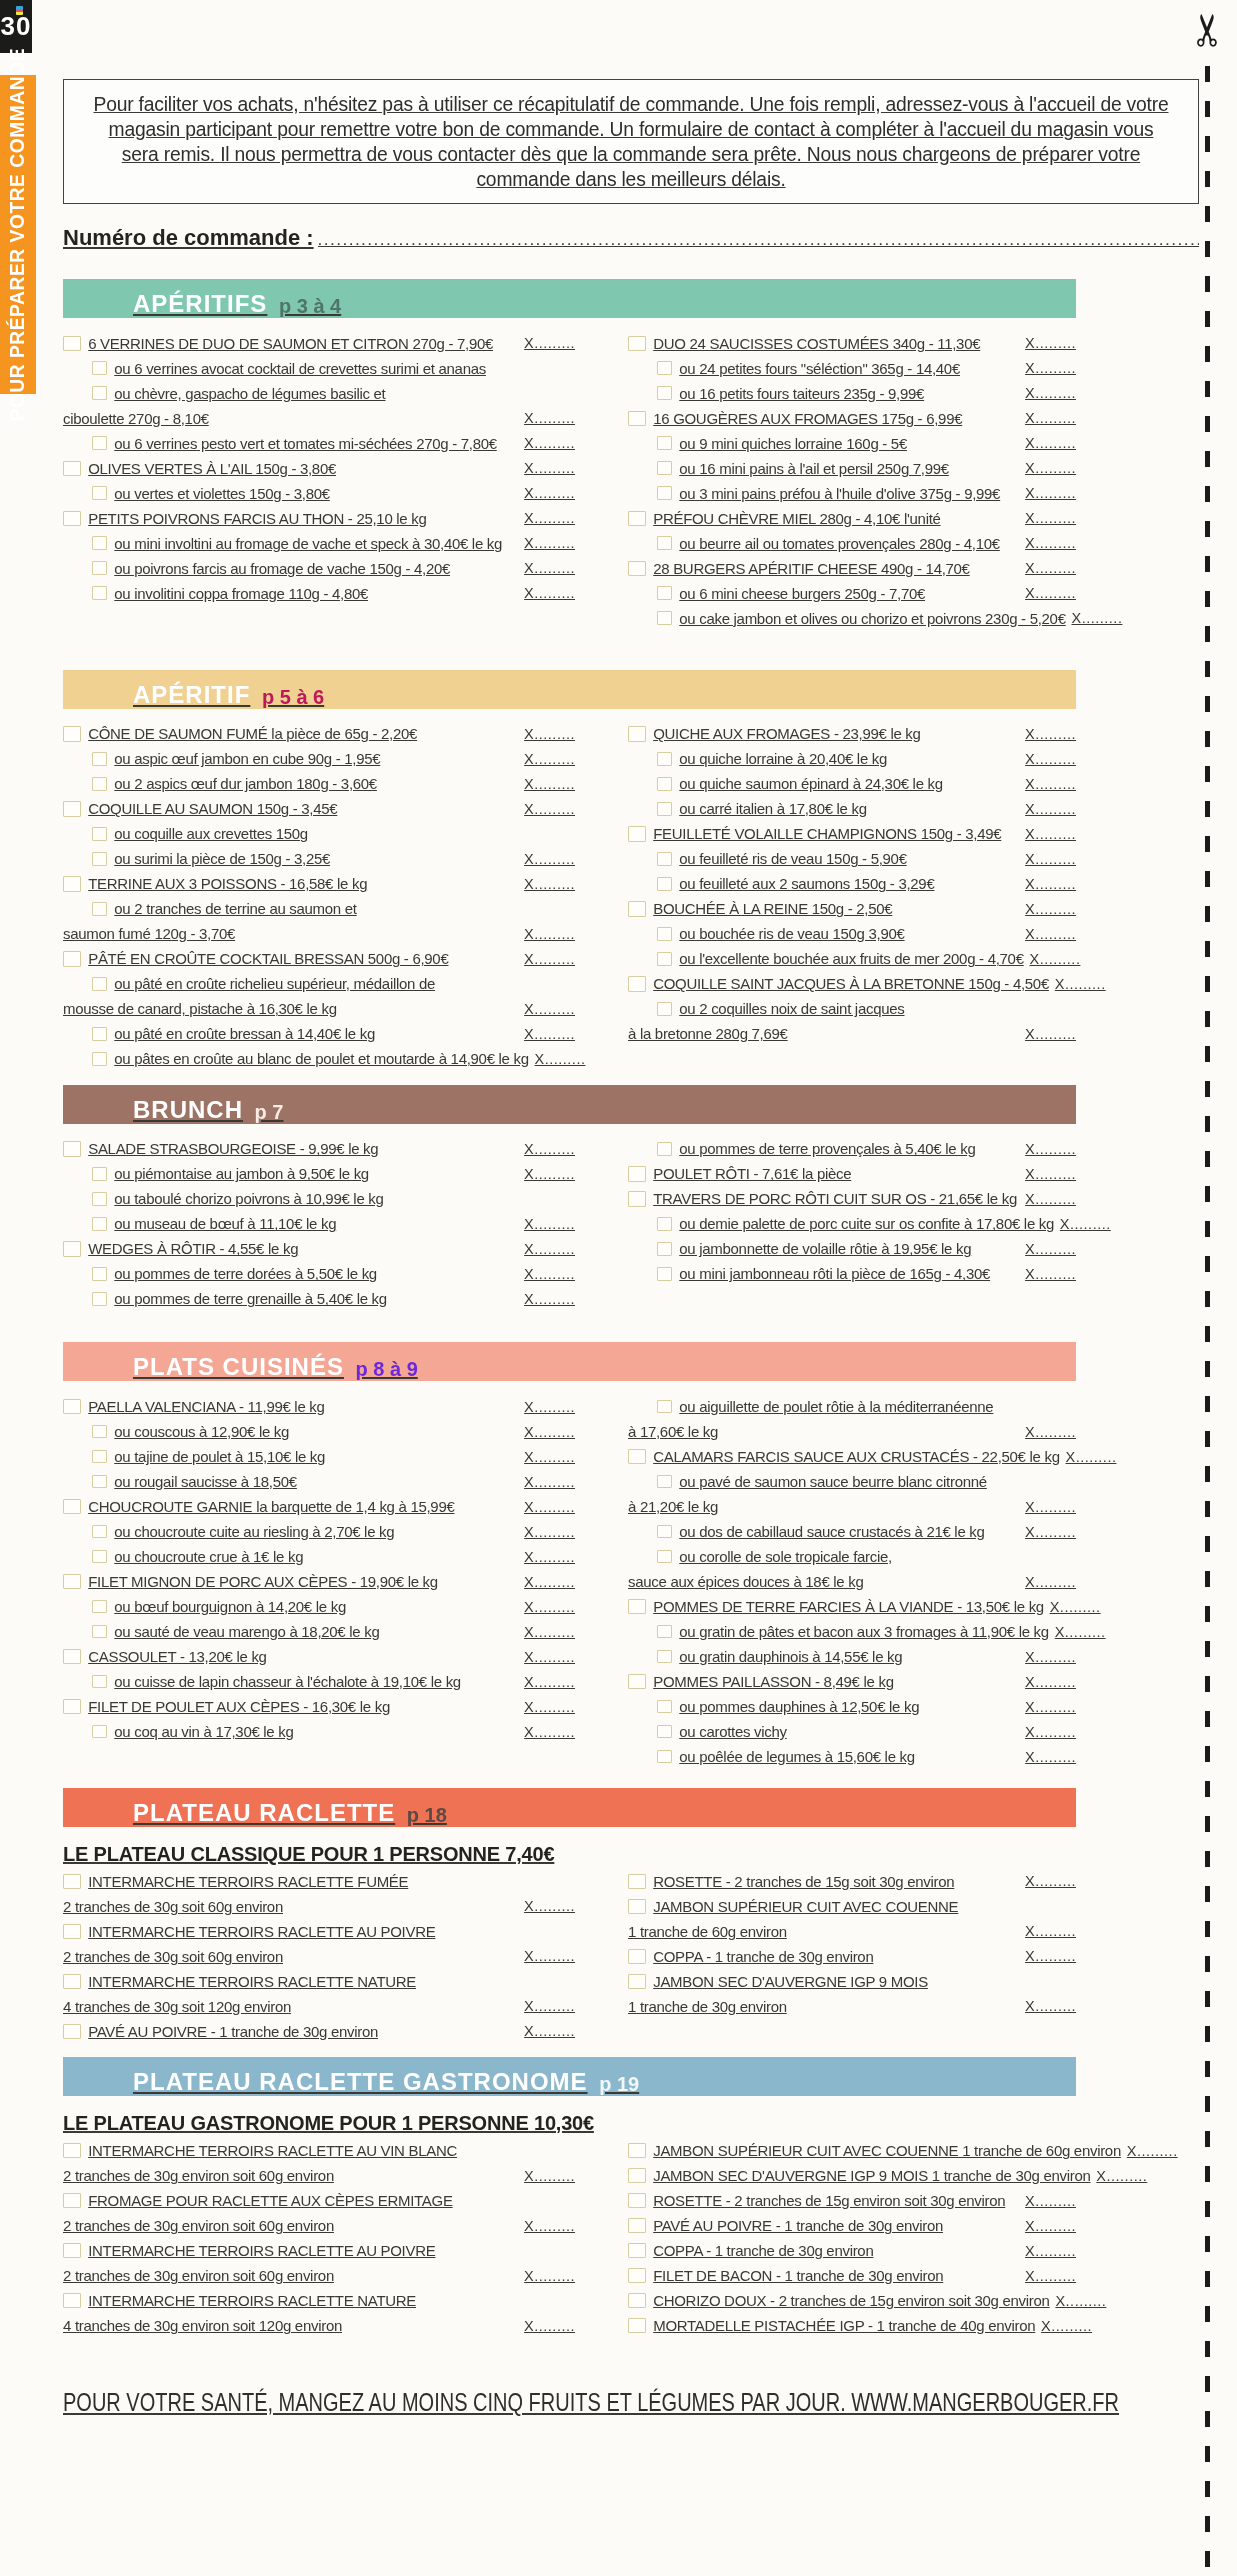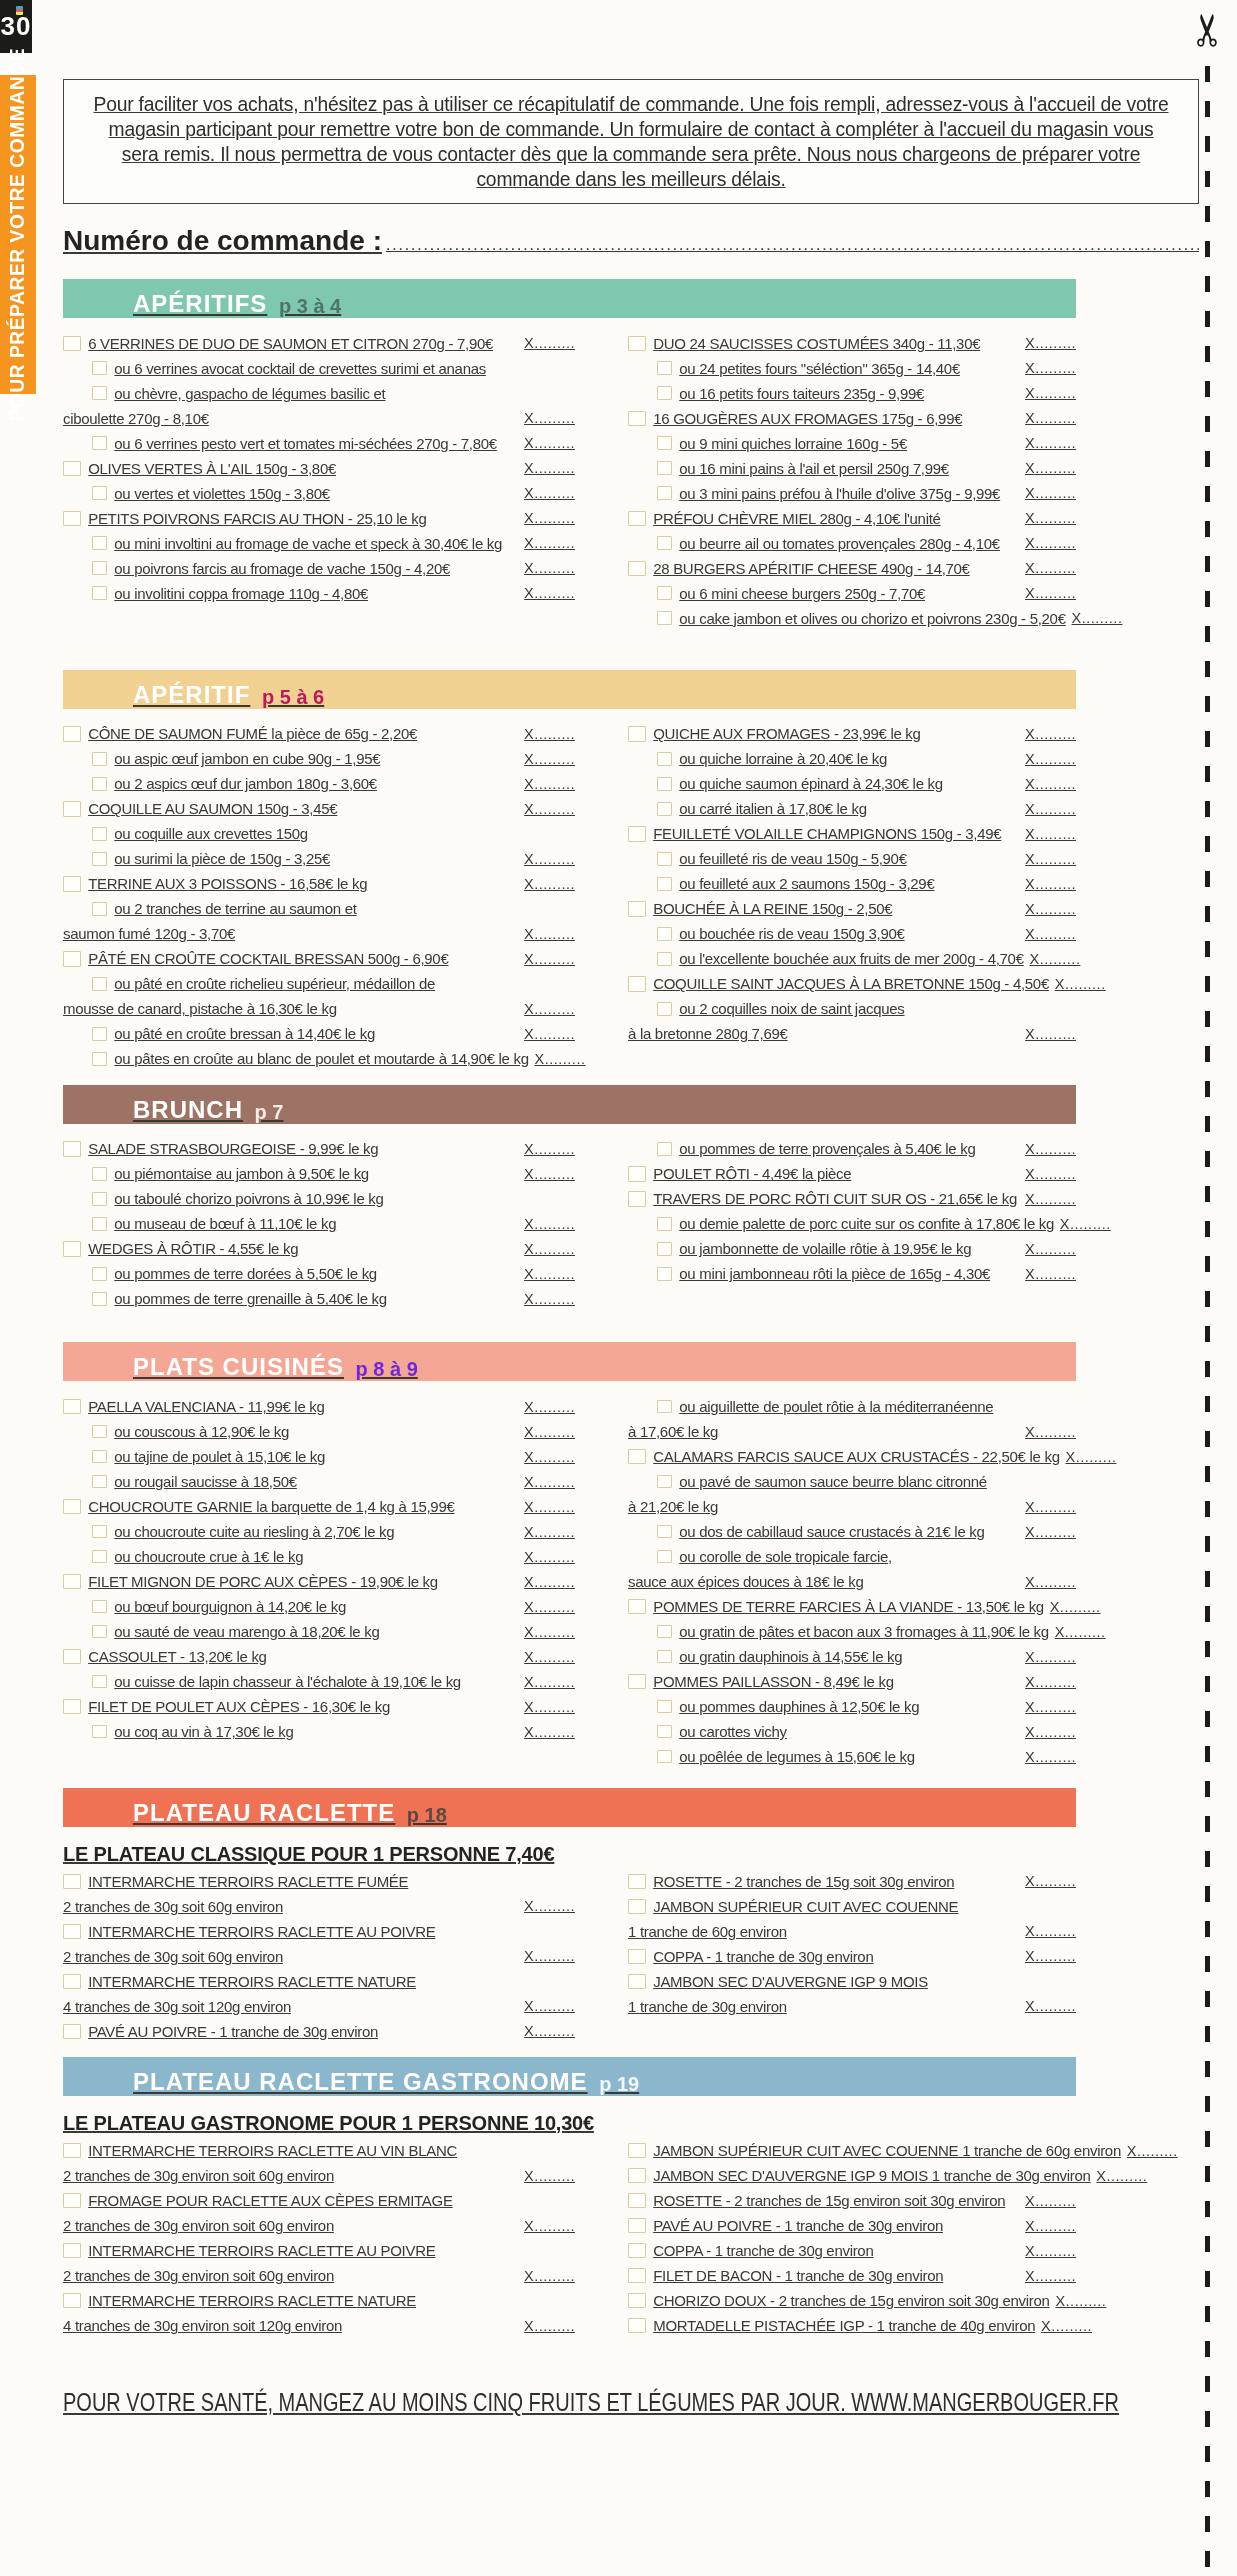--- a/index.html
+++ b/index.html
@@ -41,21 +41,21 @@
   
   .content{position:absolute;left:63px;top:79px;width:1136px;text-decoration:underline;}
   .intro-box{
     border:1.9px solid #434340;background:#fdfdfb;
     padding:11.6px 25px;text-align:center;
     font-size:19.3px;line-height:25px;color:#2e2e2b;letter-spacing:-0.2px;
   }
   .order-row{
     display:flex;align-items:baseline;margin-top:21px;height:31px;overflow:hidden;
   }
-  .order-row .lbl{font-weight:bold;font-size:28px;color:#232320;white-space:nowrap;}
+  .order-row .lbl{font-weight:bold;font-size:22px;color:#232320;white-space:nowrap;}
   .order-row .dots{
     flex:1;overflow:hidden;white-space:nowrap;font-size:17.4px;letter-spacing:1.4px;
     color:#3a3933;margin-left:3.9px;
   }
   
   #sections{margin-top:23px;width:1013px;}
   .section{margin-bottom:0;}
   .band{
     height:39px;display:flex;align-items:flex-end;padding-left:70px;box-sizing:border-box;
     margin-bottom:12.6px;
@@ -421,21 +421,21 @@
             </div>
           </div>
           <div>
             <div class="row sub">
               <span class="cb"></span>
               <span class="txt">ou pommes de terre provençales à 5,40€ le kg</span>
               <span class="xf">X.........</span>
             </div>
             <div class="row">
               <span class="cb"></span>
-              <span class="txt">POULET RÔTI - 4,49€ la pièce</span>
+              <span class="txt">POULET RÔTI - 7,61€ la pièce</span>
               <span class="xf">X.........</span>
             </div>
             <div class="row">
               <span class="cb"></span>
               <span class="txt">TRAVERS DE PORC RÔTI CUIT SUR OS - 21,65€ le kg</span>
               <span class="xf">X.........</span>
             </div>
             <div class="row sub">
               <span class="cb"></span>
               <span class="txt">ou demie palette de porc cuite sur os confite à 17,80€ le kg</span>

